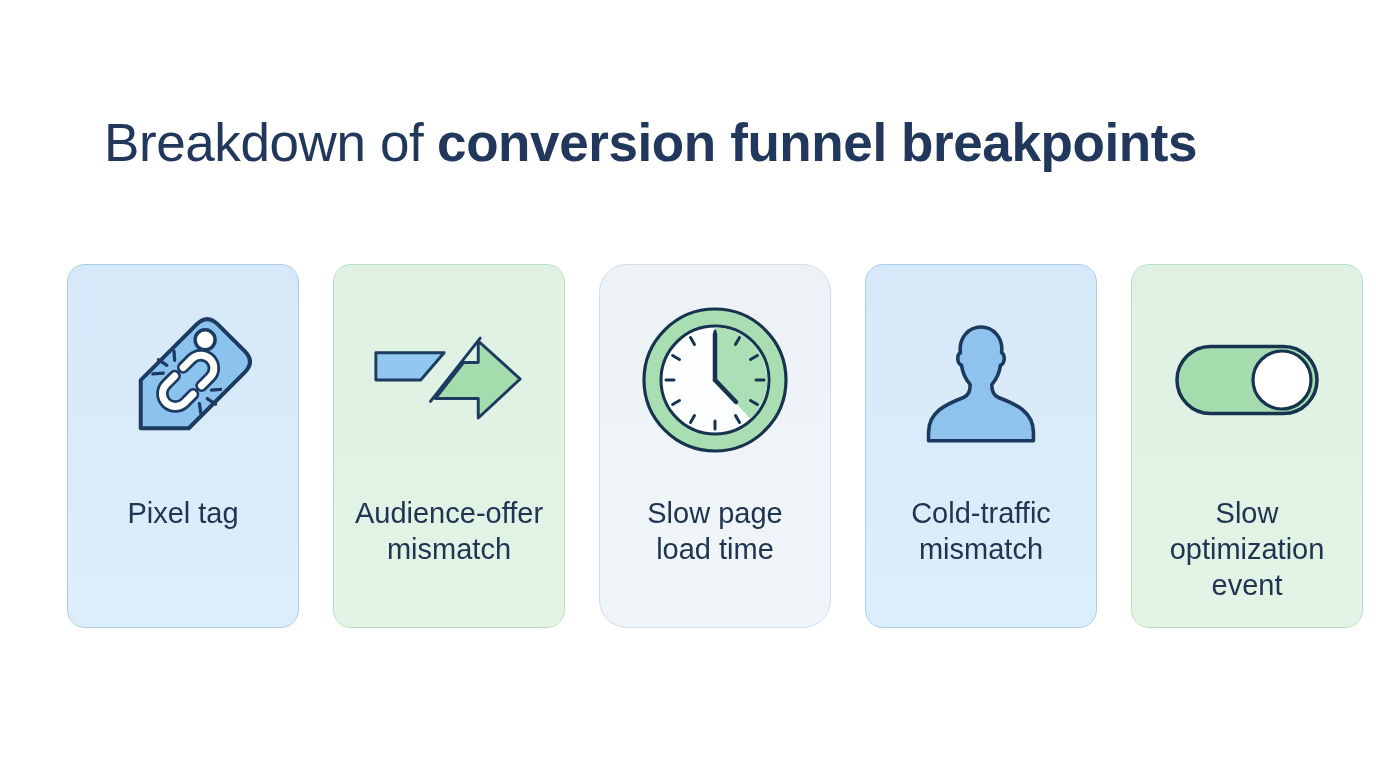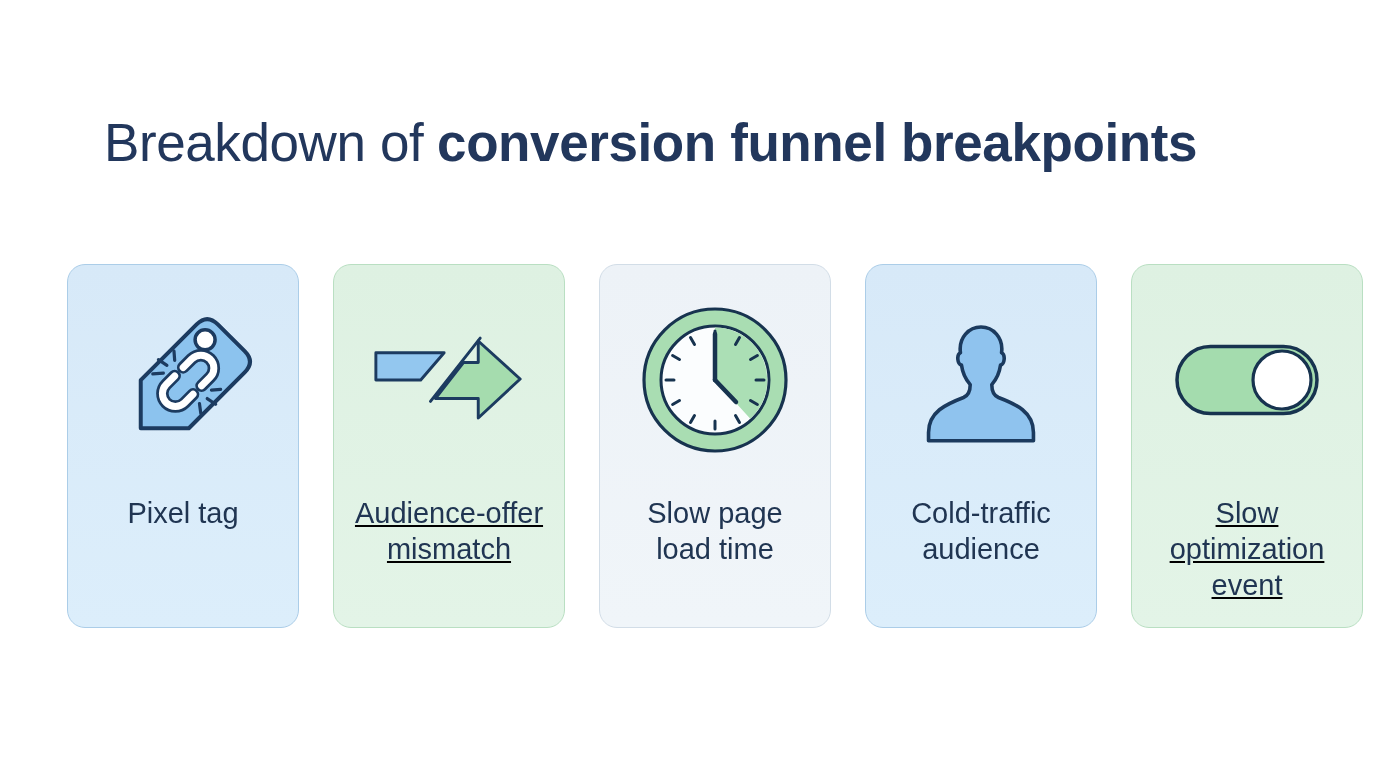--- a/index.html
+++ b/index.html
@@ -12,22 +12,22 @@
     font-weight:400; color:#22375c; letter-spacing:-0.4px;
   }
   .title .t-regular { margin-right:0.26em; }
   .title .t-bold { font-weight:700; }
   .cards { display:flex; gap:34px; margin:91px 0 0 67px; }
   .card {
     box-sizing:border-box; width:232px; height:364px;
     border-radius:18px; border:1.5px solid; overflow:hidden;
   }
   .card.blue   { background:linear-gradient(180deg,#d7e9f8,#dceefb); border-color:#abcde8; }
-  .card.green  { background:linear-gradient(180deg,#def1e2,#e3f4e7); border-color:#b9dfc2;text-decoration:underline; }
-  .card.neutral{ background:linear-gradient(180deg,#edf2f7,#f0f5f9); border-color:#d2dde7; }
+  .card.green  { background:linear-gradient(180deg,#def1e2,#e3f4e7); border-color:#b9dfc2; }
+  .card.neutral{ background:linear-gradient(180deg,#edf2f7,#f0f5f9); border-color:#d2dde7;border-radius:28px; }
   .icon-wrap { height:230px; display:flex; align-items:center; justify-content:center; }
   .card-label {
     text-align:center; font-size:29px; line-height:36px; color:#203552;
     white-space:pre-line; padding:0 8px;
   }
 </style>
 </head>
 <body>
 
 <div class="page">
@@ -108,21 +108,21 @@
       <div class="icon-wrap">
         <svg width="144" height="144" viewBox="0 0 140 140">
           <path d="M 19 129 V 121 C 19 101 36 93.5 53 87 C 57.5 85 59.5 80 59.5 74.5
                    C 55 69.5 52 62.5 51 55.5 C 47 54.5 46 45.5 50 43.5
                    C 48 28.5 58.5 18.5 70 18.5 C 81.5 18.5 92 28.5 90 43.5
                    C 94 45.5 93 54.5 89 55.5 C 88 62.5 85 69.5 80.5 74.5
                    C 80.5 80 82.5 85 87 87 C 104 93.5 121 101 121 121 V 129 Z" fill="#8fc3ee" stroke="#1b3a5e" stroke-width="3.5" stroke-linejoin="round"></path>
         </svg>
       </div>
       <div class="card-label">Cold-traffic
-audience</div>
+mismatch</div>
     </div>
 
     <div class="card green">
       <div class="icon-wrap">
         <svg width="146" height="74" viewBox="0 0 146 74">
           <rect x="3" y="3.5" width="140" height="67" rx="33.5" fill="#a4dcae" stroke="#17334f" stroke-width="3.5"></rect>
           <circle cx="108" cy="37" r="29" fill="#ffffff" stroke="#17334f" stroke-width="3.2"></circle>
         </svg>
       </div>
       <div class="card-label">Slow

